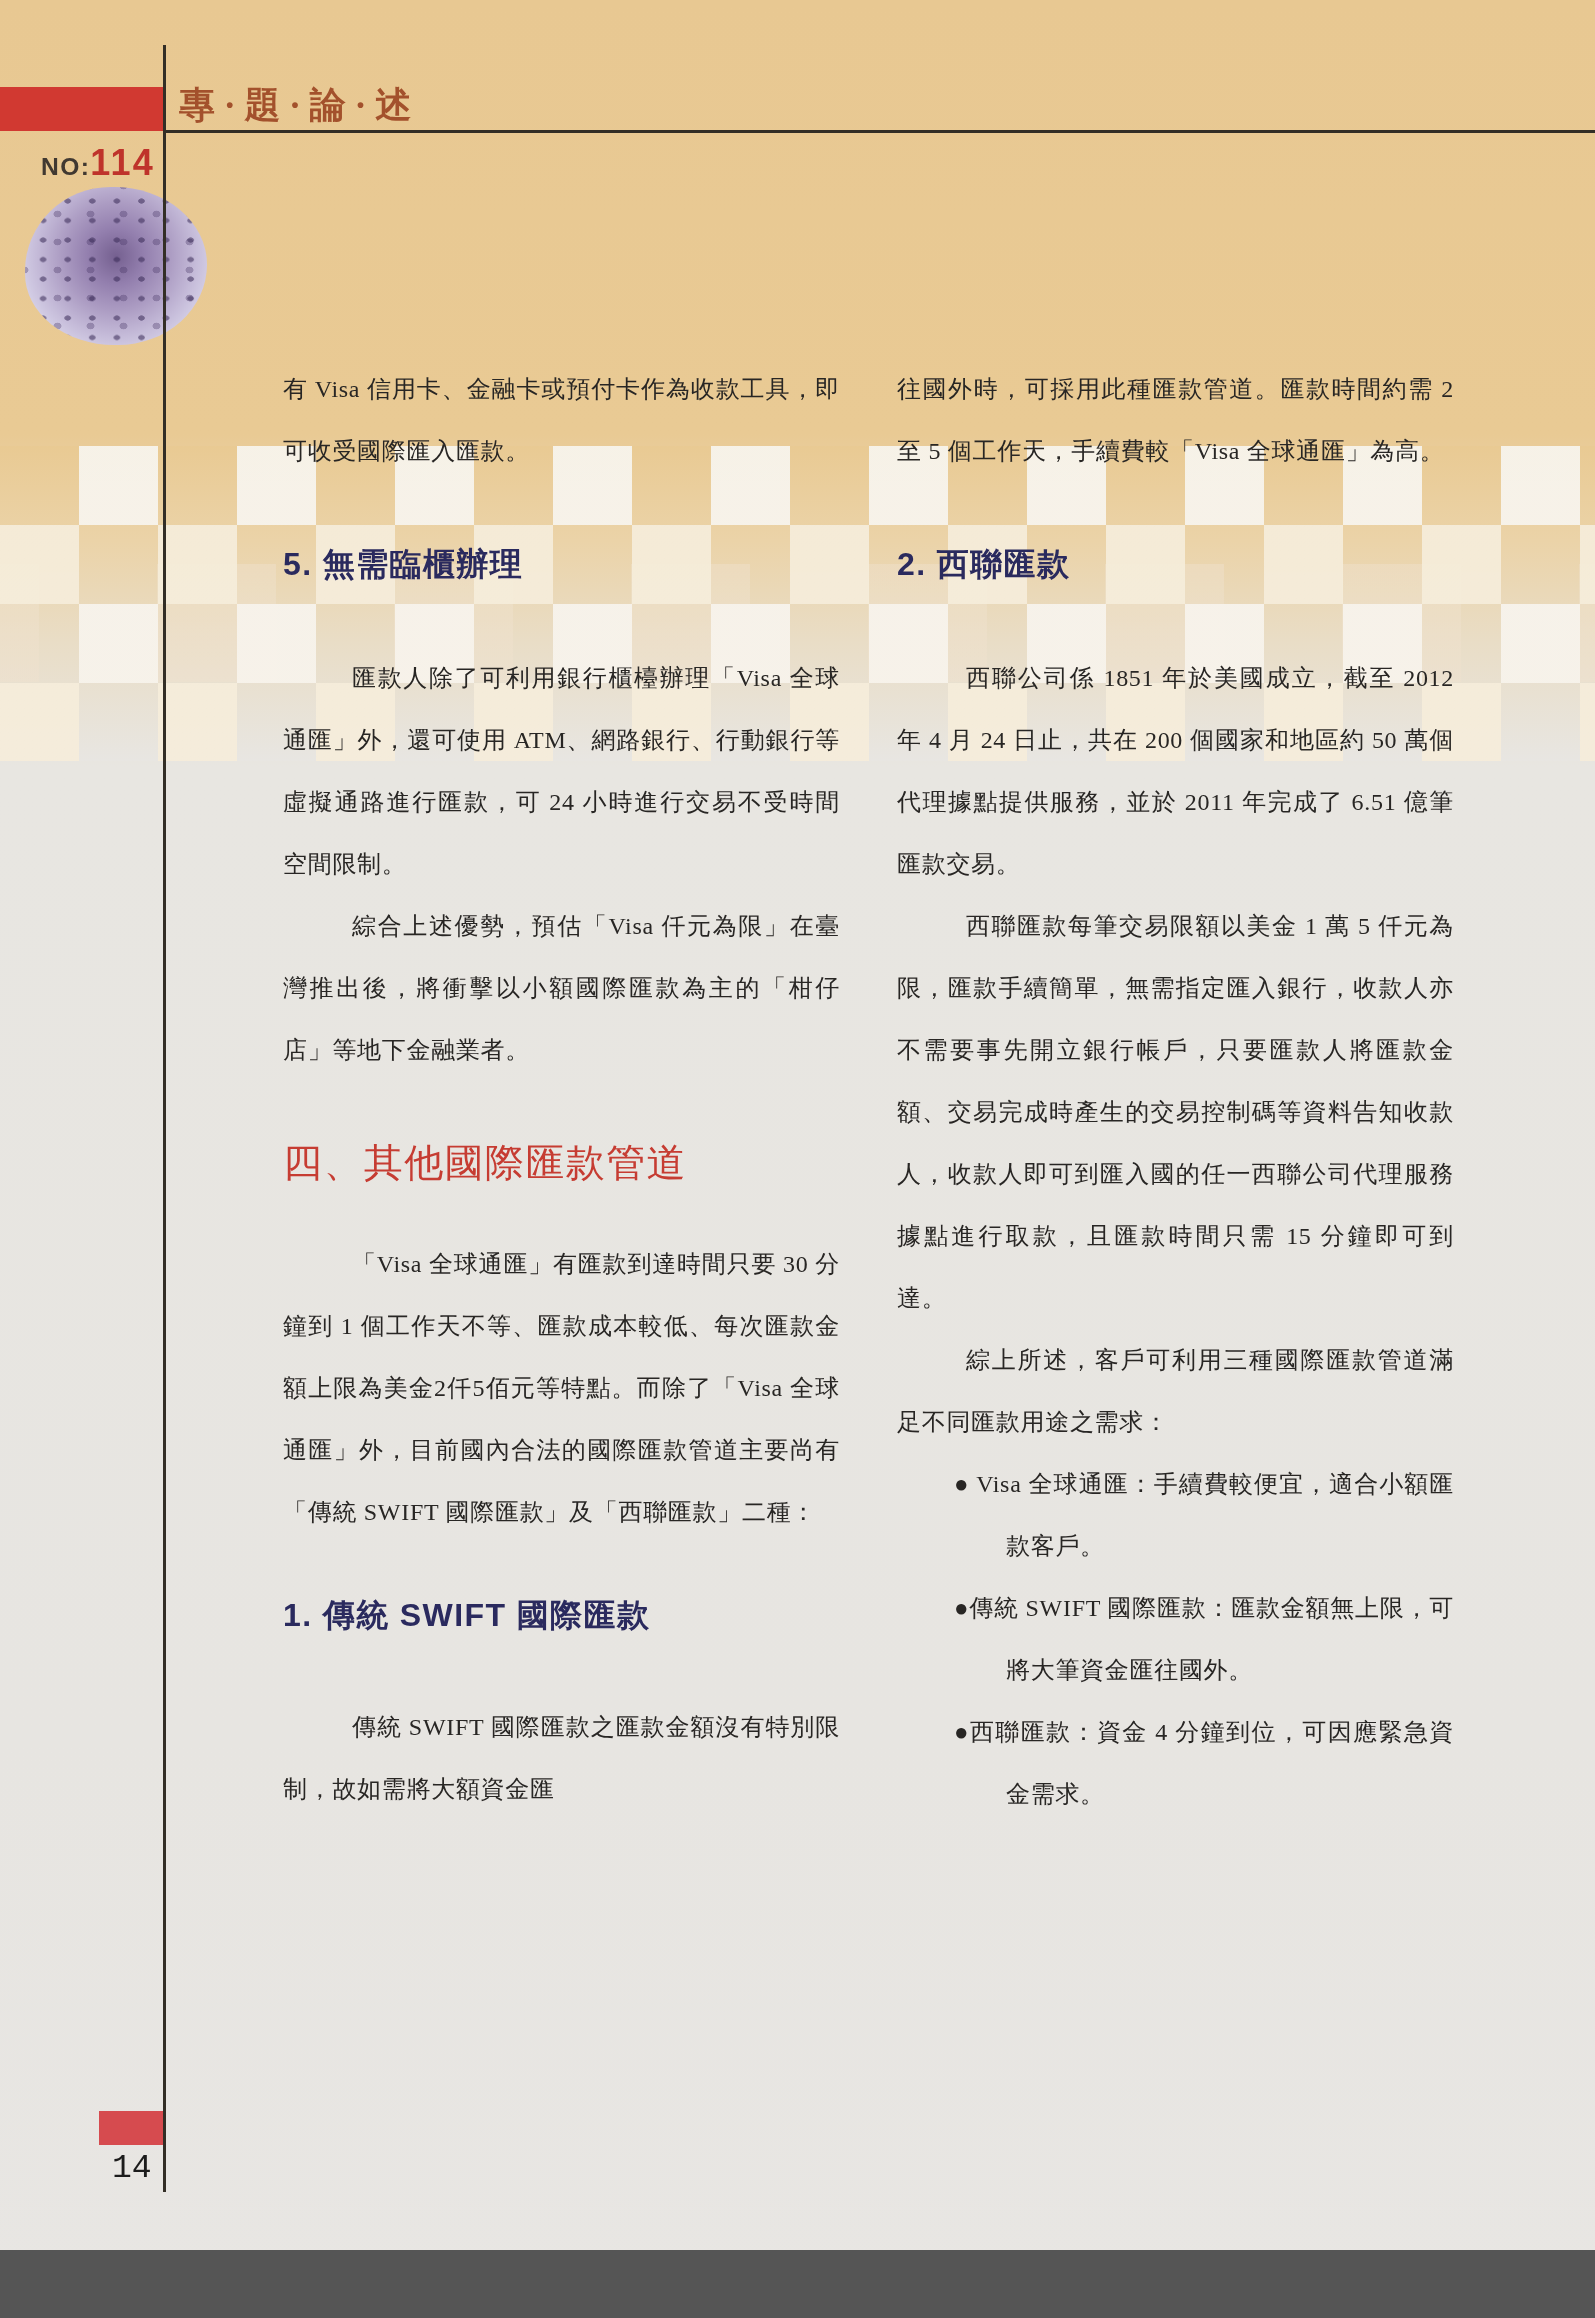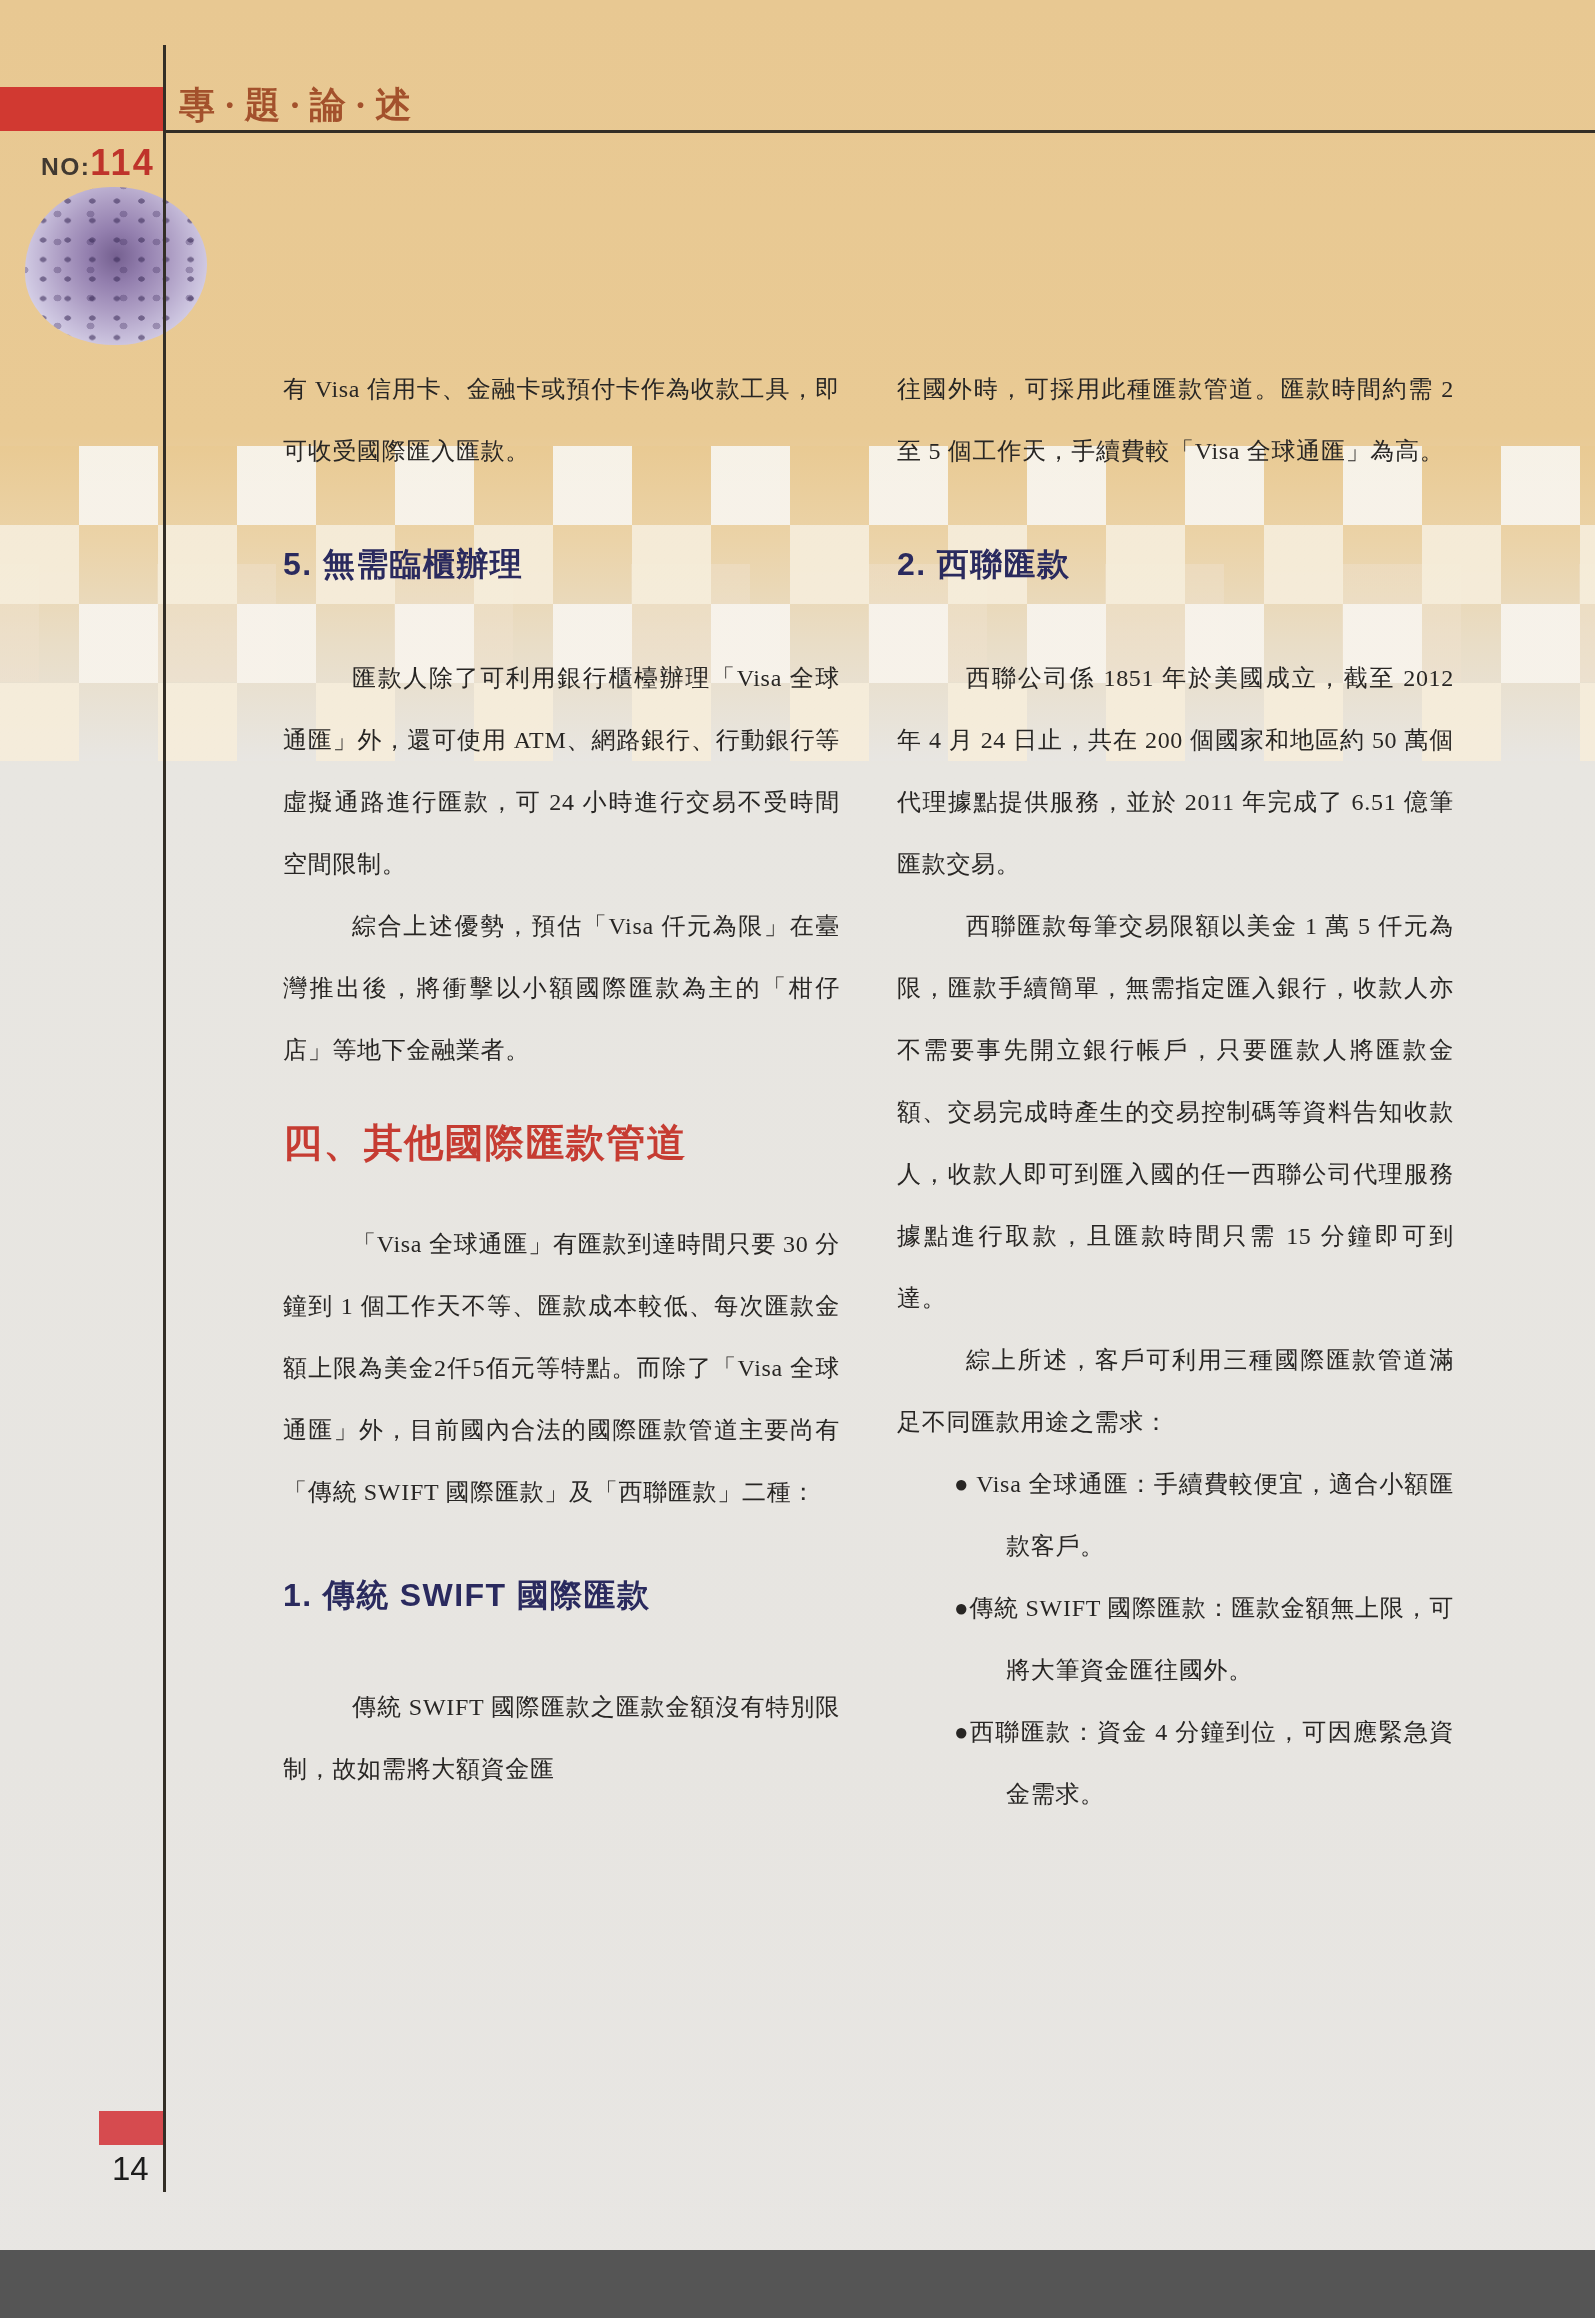--- a/index.html
+++ b/index.html
@@ -59,32 +59,32 @@
   }
   .indent{text-indent:69px;}
   .mt-para{margin-top:61px !important;}
   .h-num{
     margin:61px 0 0 0;font-size:32px;line-height:43px;font-weight:bold;
     color:#2a2a5e;font-family:"Liberation Sans","DejaVu Sans",sans-serif;
     letter-spacing:1.4px;
   }
   .h-num.swift{margin-top:51px;}
   .h-red{
-    margin:36px 0 0 0;font-size:39px;line-height:51px;font-weight:bold;
+    margin:56px 0 0 0;font-size:39px;line-height:51px;font-weight:normal;
     color:#c63c32;font-family:"Liberation Sans","DejaVu Sans",sans-serif;
     letter-spacing:1.4px;
   }
   .after-red{margin-top:45px !important;}
   .after-swift{margin-top:59px !important;}
   .bullet{
     padding-left:109px;text-indent:-52px;
   }
   .page-number{
     position:absolute;left:112px;top:2150px;z-index:5;
-    font-size:33px;color:#1c1c1c;font-family:Liberation Sans, sans-serif;
+    font-size:33px;color:#1c1c1c;font-family:Liberation Mono, monospace;
   }
 </style>
 </head>
 <body>
 
 <div class="page">
 
   <div class="checker-band"></div>
 
   <div class="rule-v"></div>

